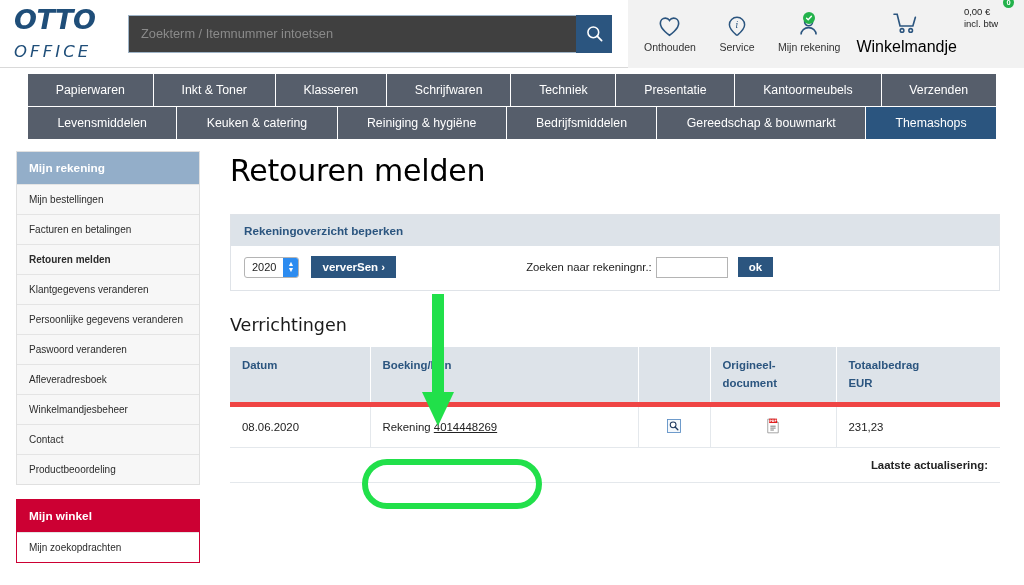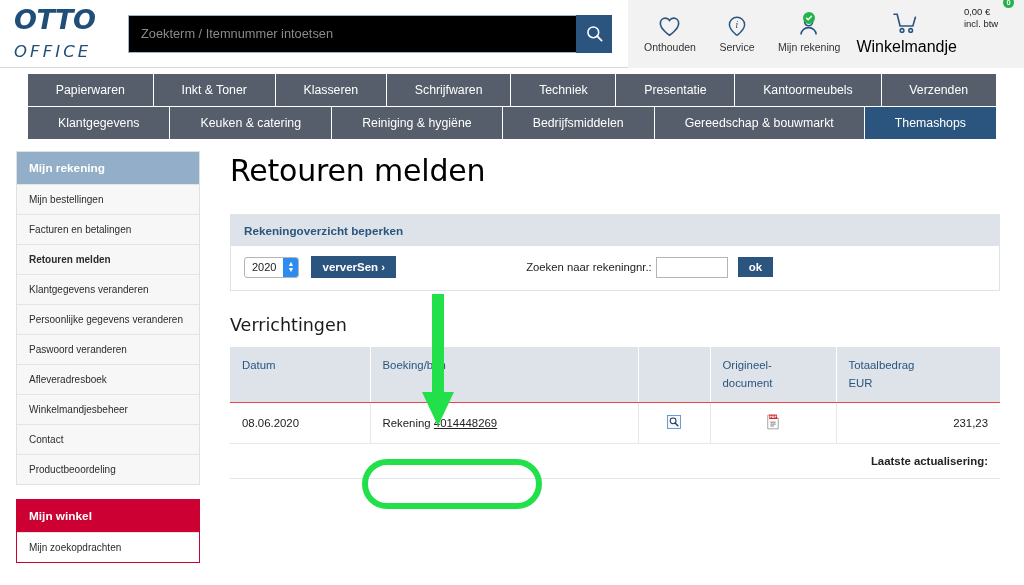--- a/index.html
+++ b/index.html
@@ -34,21 +34,21 @@
   }
   .searchwrap {
     margin-left: 18px;
     display: flex; align-items: stretch;
     height: 38px; width: 484px;
   }
   .searchbox {
     flex: 1;
     border: 1px solid #9fb4c7;
     border-right: none;
-    background: #000000;
+    background: #404040;
     padding: 0 12px;
     font-size: 12.8px; color: #8a8a8a;
     display: flex; align-items: center;
     font-family: "Liberation Sans", sans-serif;
   }
   .searchbtn {
     width: 36px; background: #2b557f;
     display: flex; align-items: center; justify-content: center;
     cursor: pointer;
   }
@@ -177,37 +177,37 @@
     padding: 4px 11px; margin-left: 10px; cursor:pointer;
   }
   h2.sub {
     font-size: 17.5px; font-weight: 400; color: #1a1a1a;
     margin: 24px 0 12px 0;
     font-family: "DejaVu Sans", sans-serif;
   }
   table.tbl { width: 100%; border-collapse: collapse; }
   table.tbl th {
     background: #dde3e9; color: #2b557f;
-    font-size: 11.4px; font-weight: 400;
+    font-size: 11.4px; font-weight: 700;
     text-align: left; vertical-align: top;
     padding: 10px 12px; line-height: 1.55;
     border-right: 1px solid #ffffff;
-    border-bottom: 1px solid #ef4444;
+    border-bottom: 5px solid #ef4444;
     margin-top: 36px;
   }
   table.tbl th:last-child { border-right: none; }
   table.tbl td {
     background: #ffffff; font-size: 11.4px; color: #222;
     padding: 11px 12px;
     border-right: 1px solid #e4e8ec;
     border-bottom: 1px solid #e4e8ec;
     vertical-align: middle;
   }
   table.tbl td:last-child { border-right: none; }
-  .amount { text-align: right; font-weight: 400; }
+  .amount { text-align: left; font-weight: 400; }
   .c-center { text-align: center; }
   a.acct { color: #222; text-decoration: underline; }
   .footrow td {
     background:#fff; border-right:none; border-bottom:1px solid #e4e8ec;
     text-align: right; font-weight: 700; font-size: 11.4px; padding: 11px 12px;
   }
 
   
   .anno { position: absolute; pointer-events: none; }
   #arrow-anno { left: 418px; top: 294px; }
@@ -298,21 +298,21 @@
       <div class="navitem">Papierwaren</div>
       <div class="navitem">Inkt &amp; Toner</div>
       <div class="navitem">Klasseren</div>
       <div class="navitem">Schrijfwaren</div>
       <div class="navitem">Techniek</div>
       <div class="navitem">Presentatie</div>
       <div class="navitem">Kantoormeubels</div>
       <div class="navitem">Verzenden</div>
     </div>
     <div class="navrow">
-      <div class="navitem">Klantgegevens</div>
+      <div class="navitem">Levensmiddelen</div>
       <div class="navitem">Keuken &amp; catering</div>
       <div class="navitem">Reiniging &amp; hygiëne</div>
       <div class="navitem">Bedrijfsmiddelen</div>
       <div class="navitem">Gereedschap &amp; bouwmarkt</div>
       <div class="navitem active">Themashops</div>
     </div>
   </div>
 
   <div class="body">
 

